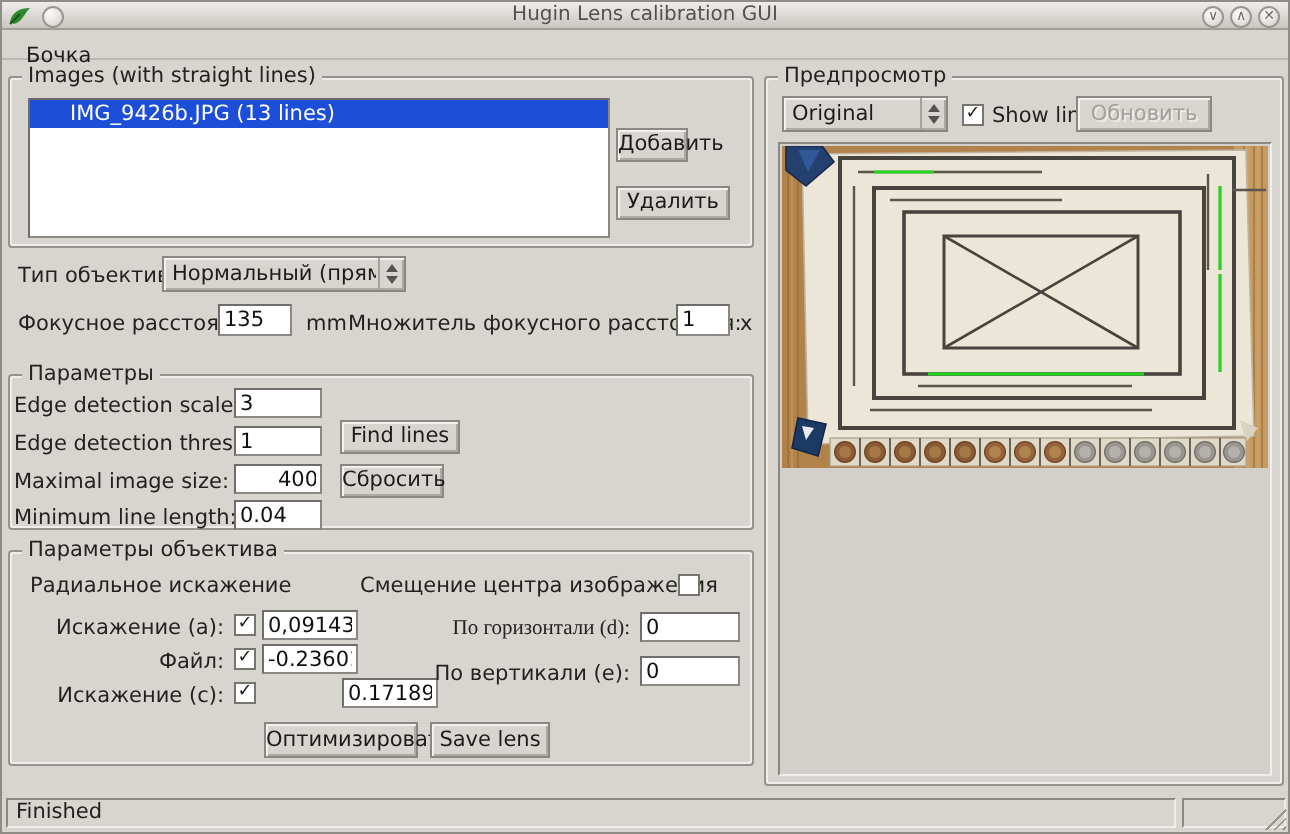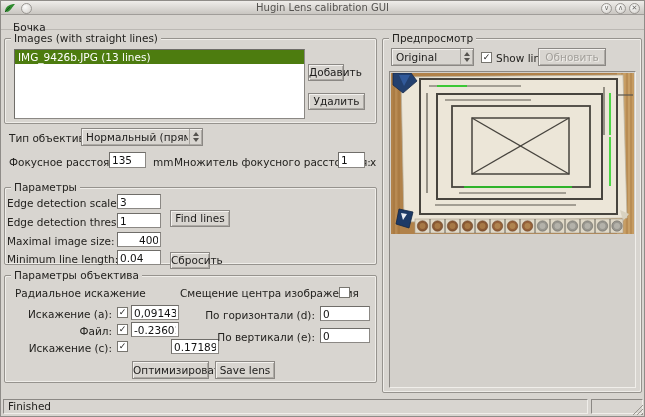--- a/index.html
+++ b/index.html
@@ -32,21 +32,21 @@
   .btn.disabled{color:#a3a09b;text-shadow:1px 1px 0 #edebe7;}
   .cb{position:absolute;width:11px;height:11px;background:#fff;border:1px solid #77756f;font-size:9px;line-height:9px;text-align:center;color:#1b1a18;font-weight:bold;}
   .combo{position:absolute;background:#d8d5d0;border:1px solid #8b8884;box-shadow:inset 1px 1px 0 #f3f1ee, inset -1px -1px 0 #adaaa5;}
   .combo .ctext{position:absolute;left:4px;right:14px;top:2px;font-size:10.5px;color:#1d1c1b;white-space:nowrap;overflow:hidden;}
   .spinner{position:absolute;right:0;top:0;bottom:0;width:13px;border-left:1px solid #a5a29d;}
   .spinner i{position:absolute;left:3px;width:0;height:0;border-left:3.5px solid transparent;border-right:3.5px solid transparent;}
   .spinner .up{top:3px;border-bottom:4px solid #55534f;}
   .spinner .dn{bottom:3px;border-top:4px solid #55534f;}
   
   .listbox{position:absolute;background:#fff;border:1px solid #8b8884;border-top-color:#6f6d69;border-left-color:#6f6d69;overflow:hidden;}
-  .list-item{height:14px;font-size:10.5px;line-height:14px;padding-left:3px;color:#fff;background:#4d7c0f;white-space:nowrap;}
+  .list-item{height:14px;font-size:10.5px;line-height:14px;padding-left:20px;color:#fff;background:#1d4ed8;white-space:nowrap;}
   
   .preview-panel{position:absolute;background:#d3d0cb;border:1px solid;border-color:#8b8884 #f0eeea #f0eeea #8b8884;}
   .preview-img{position:absolute;left:1px;top:1px;width:243px;height:161px;}
   
   .statusbar{position:absolute;left:0;top:396px;right:0;height:19px;background:#d8d5d0;}
   .status-field{position:absolute;top:2px;height:15px;border:1px solid;border-color:#8b8884 #f0eeea #f0eeea #8b8884;font-size:10.5px;color:#23221f;padding:0 4px;line-height:13px;}
   .grip{position:absolute;right:1px;bottom:1px;width:11px;height:11px;
     background:repeating-linear-gradient(135deg,transparent 0 2px,#98958f 2px 3px);
     clip-path:polygon(100% 0,100% 100%,0 100%);}
 </style>
@@ -100,42 +100,42 @@
     <span class="group-label">Параметры</span>
     <span class="lbl r" style="left:2px;top:9px;width:107px;">Edge detection scale:</span>
     <input class="tin" style="left: 112px; top: 6px; width: 44px; height: 15px;" value="3">
     <span class="lbl r" style="left:2px;top:28px;width:107px;">Edge detection threshold:</span>
     <input class="tin" style="left: 112px; top: 25px; width: 44px; height: 15px;" value="1">
     <span class="lbl r" style="left:2px;top:47px;width:107px;">Maximal image size:</span>
     <input class="tin" style="left: 112px; top: 44px; width: 44px; height: 15px; padding-left: 21px;" value="4000">
     <span class="lbl r" style="left:2px;top:65px;width:107px;">Minimum line length:</span>
     <input class="tin" style="left: 112px; top: 62px; width: 44px; height: 15px;" value="0.04">
     <div class="btn" style="left:165px;top:22px;width:60px;height:17px;line-height:15px;">Find lines</div>
-    <div class="btn" style="left:165px;top:44px;width:40px;height:17px;line-height:15px;margin-top:20px;">Сбросить</div>
+    <div class="btn" style="left:165px;top:44px;width:52px;height:17px;line-height:15px;">Сбросить</div>
   </div>
 
   <div class="group" style="left:3px;top:274px;width:373px;height:108px;">
     <span class="group-label">Параметры объектива</span>
     <span class="lbl" style="left:10px;top:11px;">Радиальное искажение</span>
     <span class="lbl r" style="left:175px;top:11px;width:155px;">Смещение центра изображения</span>
     <span class="cb" style="left:334px;top:11px;"><span></span></span>
 
     <span class="lbl r" style="left:2px;top:32px;width:105px;">Искажение (a):</span>
     <span class="cb" style="left:112px;top:31px;"><span>✓</span></span>
     <input class="tin" style="left: 126px; top: 29px; width: 48px; height: 15px;" value="0,09143">
 
     <span class="lbl r" style="left:2px;top:49px;width:105px;">Файл:</span>
     <span class="cb" style="left:112px;top:48px;"><span>✓</span></span>
     <input class="tin" style="left: 126px; top: 46px; width: 48px; height: 15px;" value="-0.23601">
 
     <span class="lbl r" style="left:2px;top:66px;width:105px;">Искажение (c):</span>
     <span class="cb" style="left:112px;top:65px;"><span>✓</span></span>
     <input class="tin" style="left: 126px; top: 63px; width: 48px; height: 15px; margin-left: 40px;" value="0.17189">
 
-    <span class="lbl r" style="left:150px;top:33px;width:160px;">По горизонтали (d):</span>
+    <span class="lbl r" style="left:150px;top:33px;width:160px;font-family:Liberation Serif, serif;">По горизонтали (d):</span>
     <input class="tin" style="left: 315px; top: 30px; width: 50px; height: 15px;" value="0">
     <span class="lbl r" style="left:150px;top:55px;width:160px;">По вертикали (e):</span>
     <input class="tin" style="left: 315px; top: 52px; width: 50px; height: 15px;" value="0">
 
     <div class="btn" style="left:127px;top:85px;width:77px;height:18px;line-height:16px;">Оптимизировать</div>
     <div class="btn" style="left:210px;top:85px;width:60px;height:18px;line-height:16px;">Save lens</div>
   </div>
 
   <div class="group" style="left:381px;top:37px;width:260px;height:355px;">
     <span class="group-label">Предпросмотр</span>

